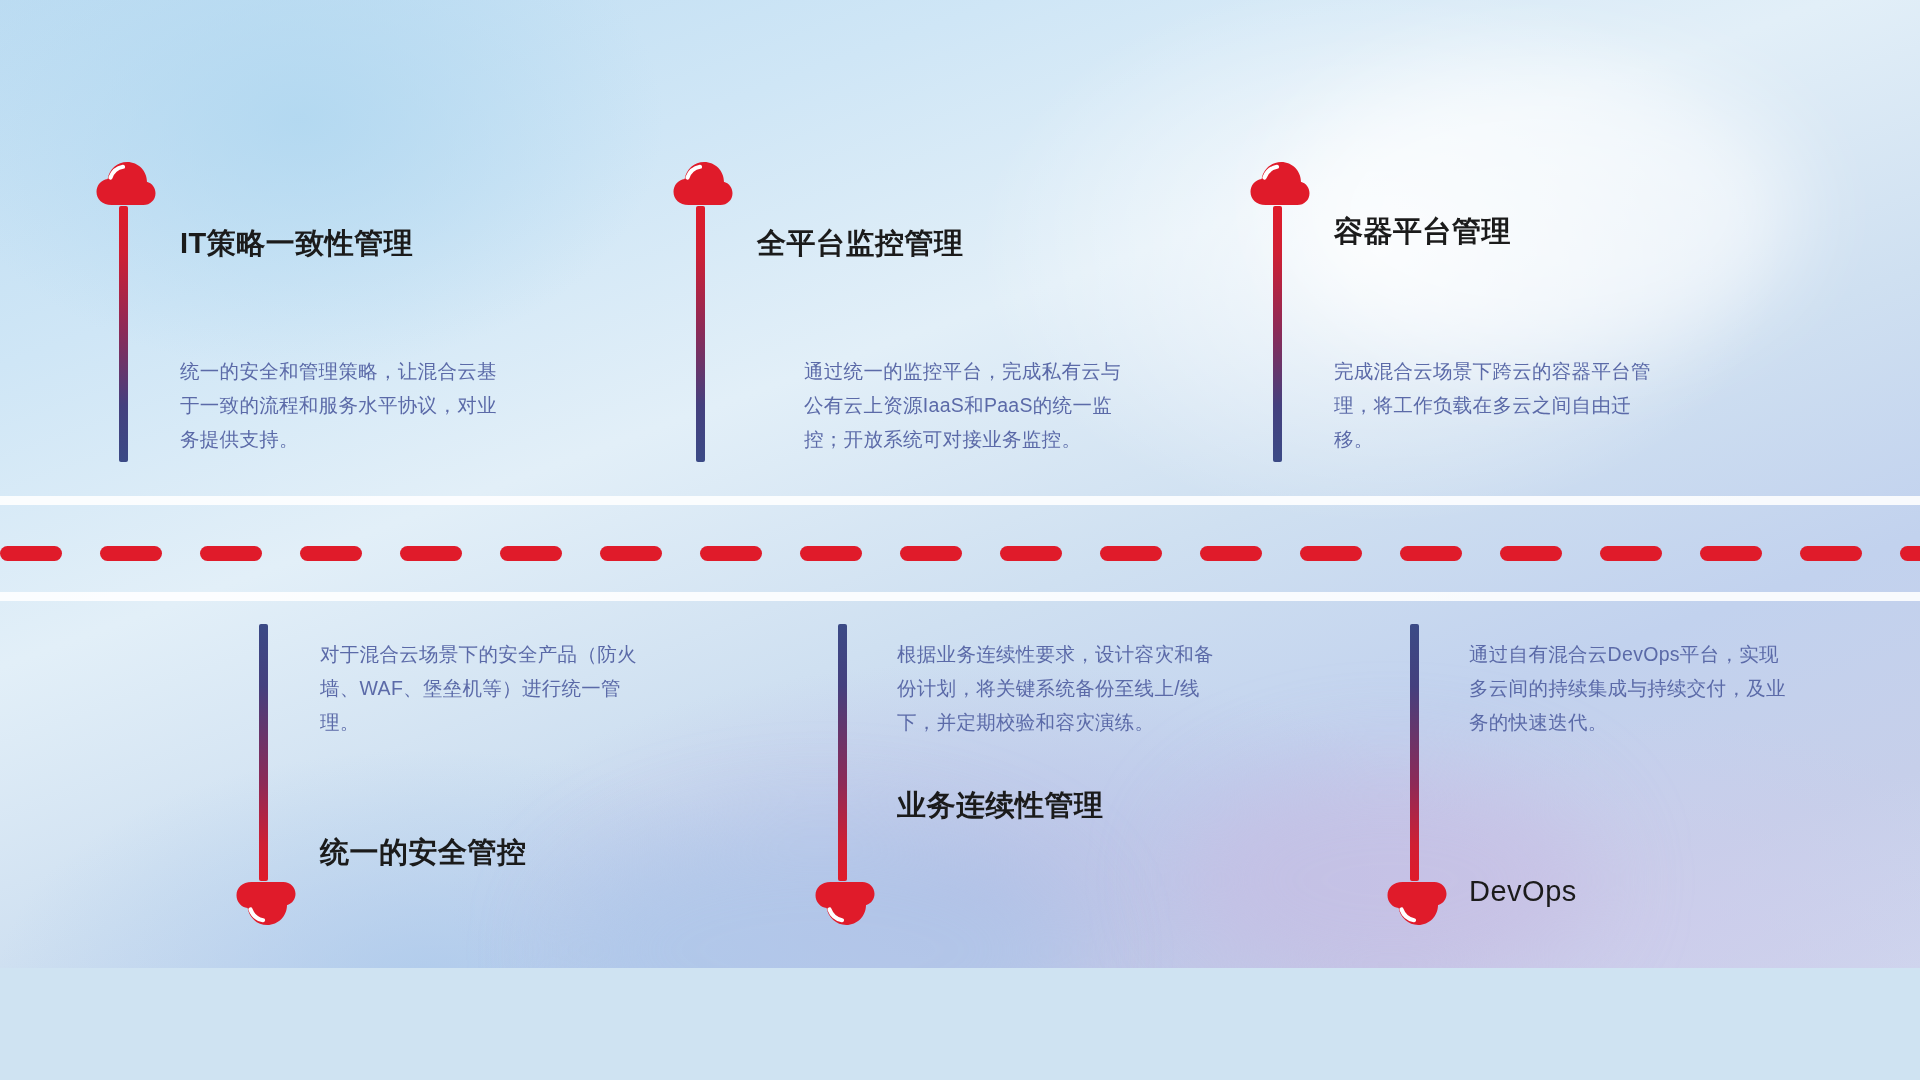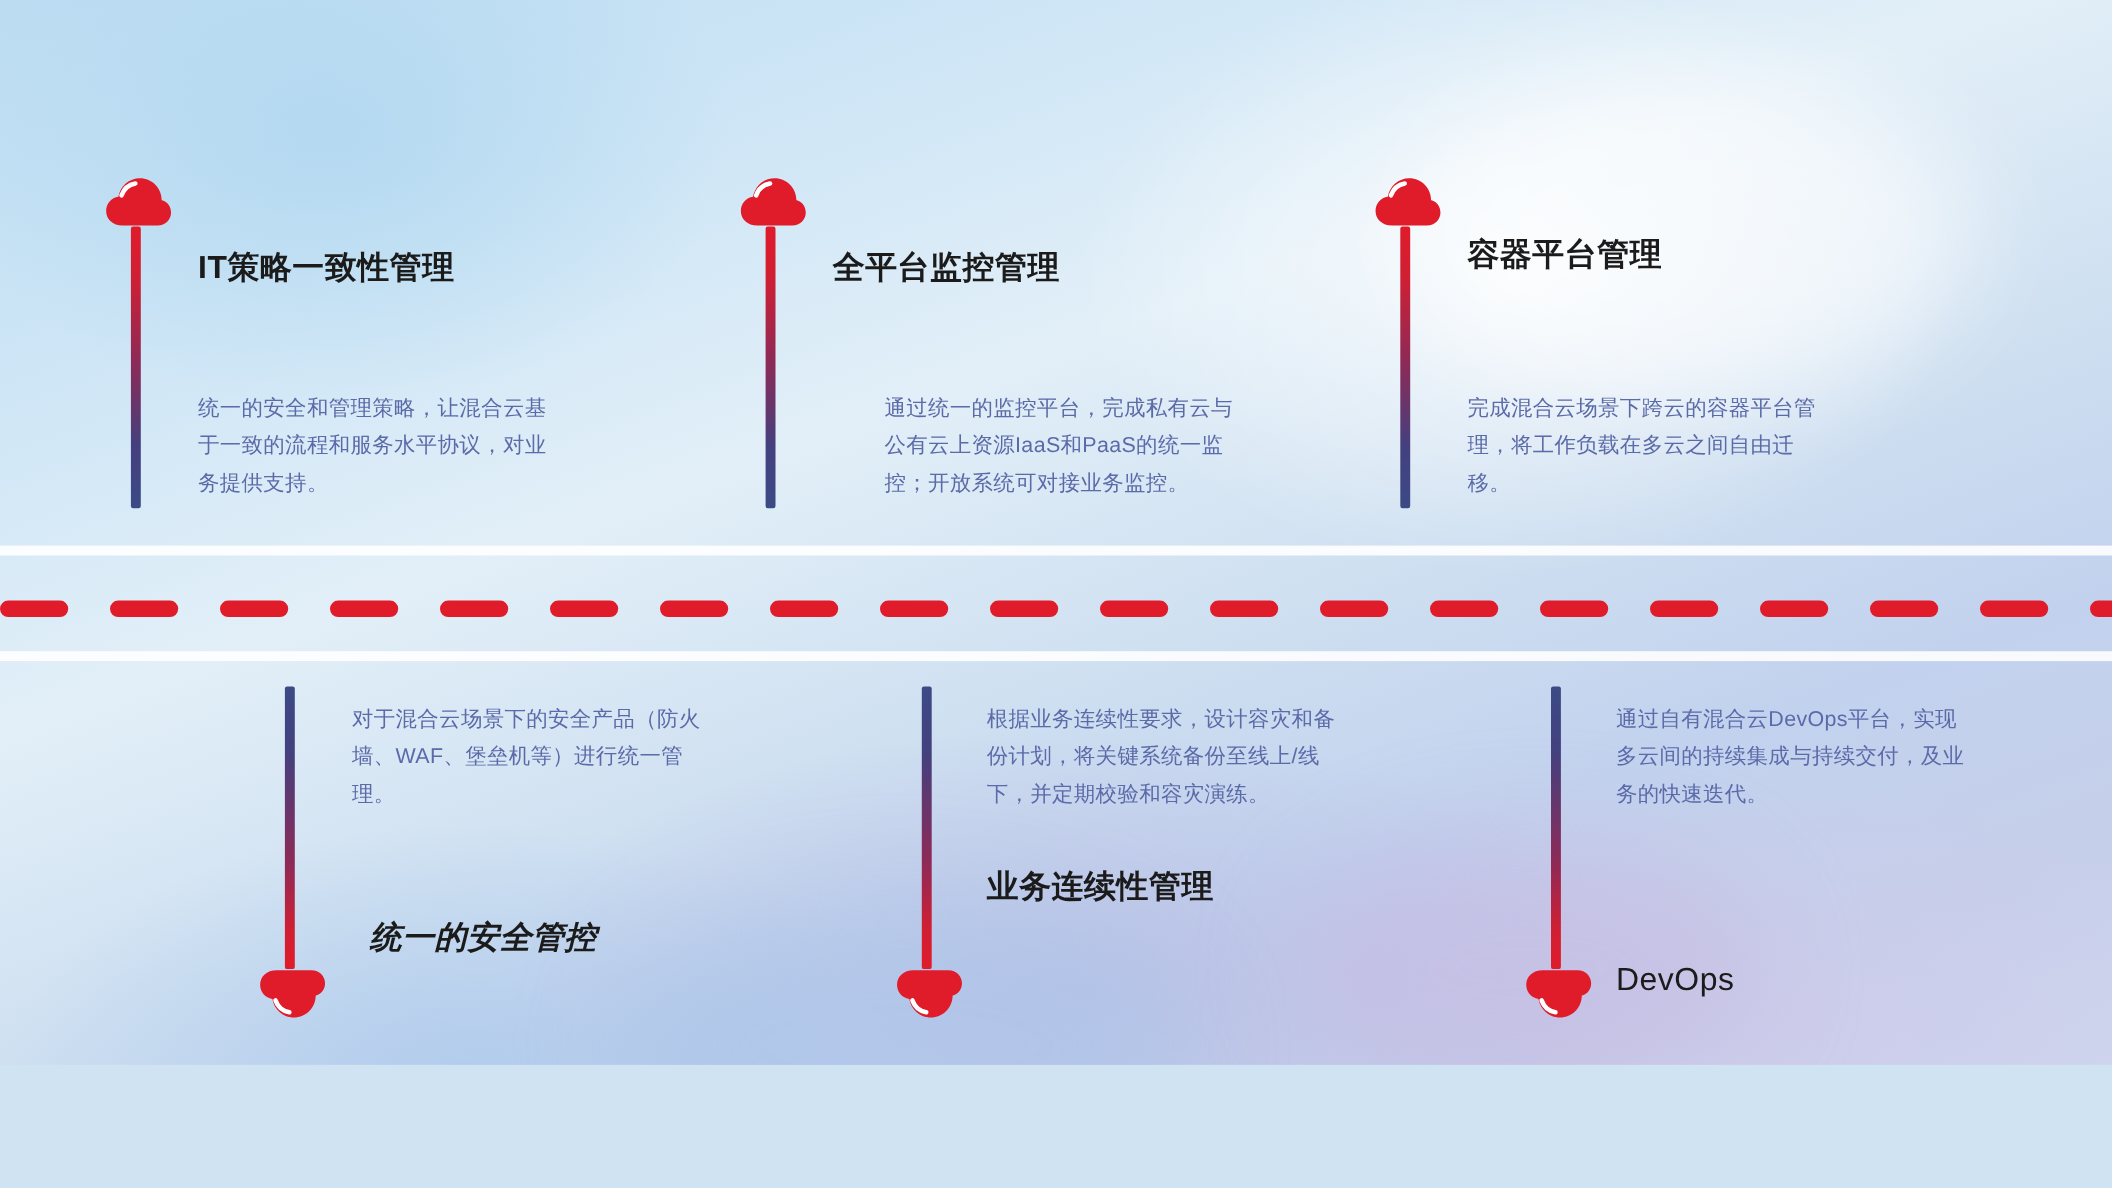--- a/index.html
+++ b/index.html
@@ -103,21 +103,21 @@
       <i></i>
       <i></i>
       <i></i>
       <i></i>
   </div>
   <div class="road-white bottom"></div>
 
   <div class="col">
     <div class="stem bot" style="left:259px;top:624px;height:257px;"></div>
     <div class="desc" style="left:320px;top:637px;">对于混合云场景下的安全产品（防火墙、WAF、堡垒机等）进行统一管理。</div>
-    <div class="title" style="left:336px;top:833px;font-style:italic;">统一的安全管控</div>
+    <div class="title" style="left:320px;top:833px;">统一的安全管控</div>
     <svg class="cloud" style="left:235px;top:881px;" viewBox="0 0 62 46">
       <g transform="translate(0,46) scale(1,-1)">
         <path d="M16.5 45 C7.4 45 1.5 39.3 1.5 31.8 C1.5 25.1 6.2 19.8 12.6 18.9 C14.3 9.2 22.3 2 32.2 2 C43.3 2 52 10.9 52 22 L52.4 22 C57.3 23.4 60.5 27.9 60.5 33.2 C60.5 39.8 55.3 45 48.3 45 Z" fill="#e01b2a"></path>
         <path d="M15.5 17.5 C17.6 11.8 22.4 7.8 28 6.8" stroke="#ffffff" stroke-width="4.2" stroke-linecap="round" fill="none"></path>
       </g>
     </svg>
   </div>
 
   <div class="col">
     <div class="stem bot" style="left:838px;top:624px;height:257px;"></div>

